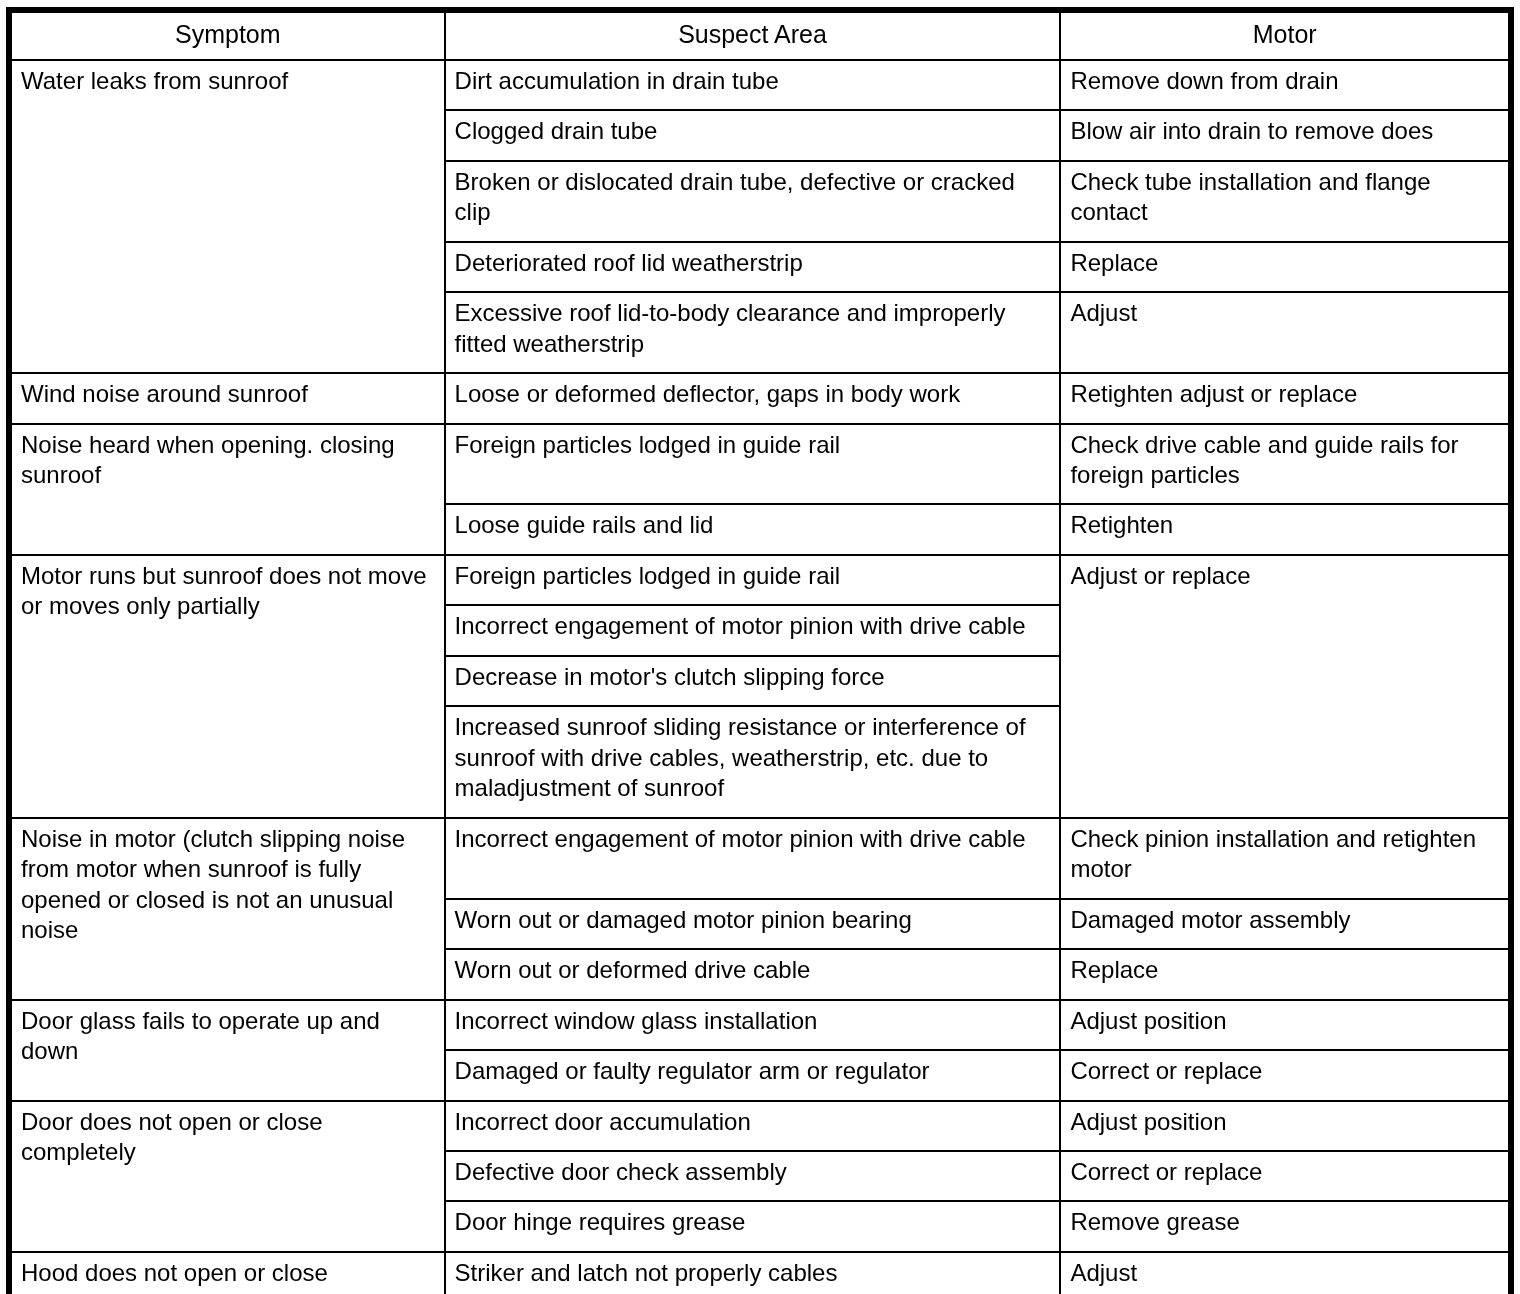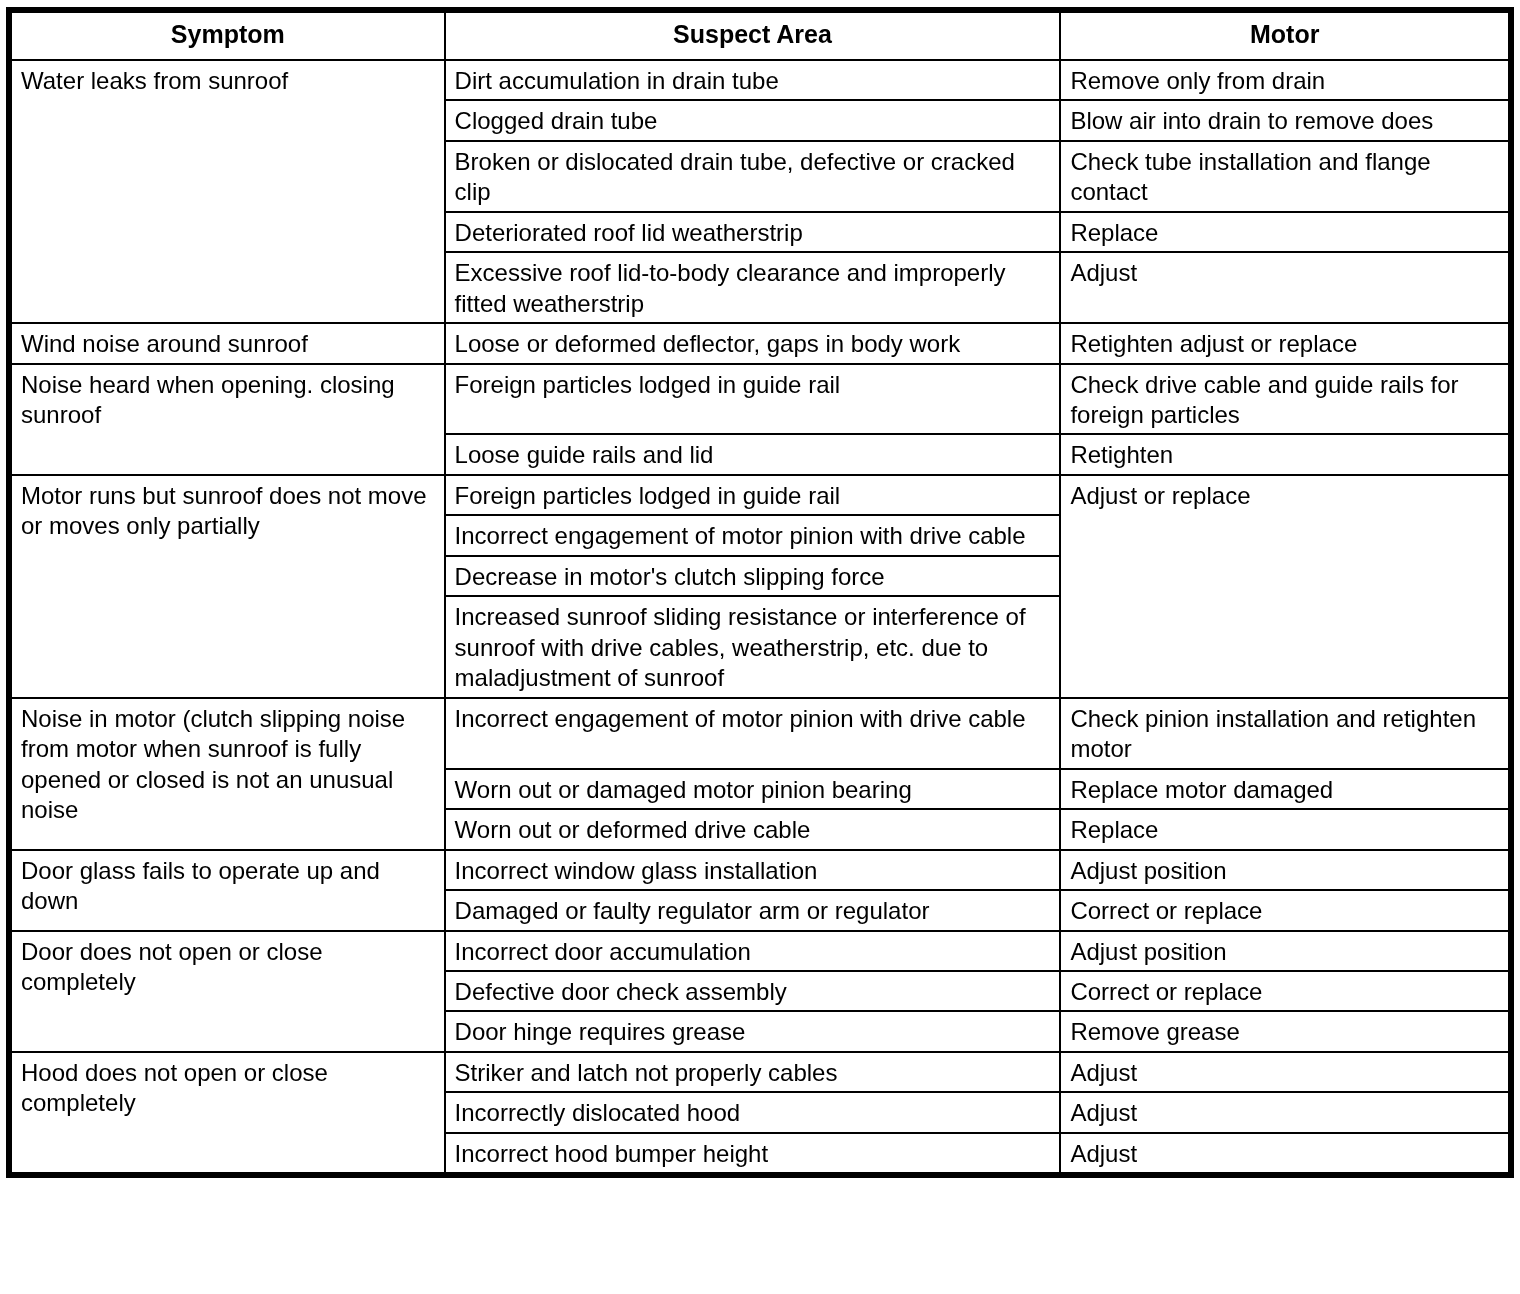--- a/index.html
+++ b/index.html
@@ -22,26 +22,26 @@
     border: 6px solid #000;
     color: #000;
   }
   table.tshoot th,
   table.tshoot td {
     border: 2px solid #000;
     vertical-align: top;
     text-align: left;
     font-size: 24px;
     line-height: 1.27;
-    padding: 5px 9px 3px 9px;
+    padding: 5px 9px 13px 9px;
     word-wrap: break-word;
   }
   table.tshoot th {
     text-align: center;
-    font-weight: bold;
+    font-weight: normal;
     font-size: 25px;
     padding: 6px 8px 8px 8px;
   }
   col.c-symptom { width: 29%; }
   col.c-suspect { width: 41%; }
   col.c-remedy  { width: 30%; }
 </style>
 </head>
 <body>
 
@@ -57,21 +57,21 @@
         <th>Symptom</th>
         <th>Suspect Area</th>
         <th>Motor</th>
       </tr>
     </thead>
     <tbody>
 
       <tr>
         <td rowspan="5">Water leaks from sunroof</td>
         <td>Dirt accumulation in drain tube</td>
-        <td>Remove only from drain</td>
+        <td>Remove down from drain</td>
       </tr>
       <tr>
         <td>Clogged drain tube</td>
         <td>Blow air into drain to remove does</td>
       </tr>
       <tr>
         <td>Broken or dislocated drain tube, defective or cracked clip</td>
         <td>Check tube installation and flange contact</td>
       </tr>
       <tr>
@@ -114,21 +114,21 @@
         <td>Increased sunroof sliding resistance or interference of sunroof with drive cables, weatherstrip, etc. due to maladjustment of sunroof</td>
       </tr>
 
       <tr>
         <td rowspan="3">Noise in motor (clutch slipping noise from motor when sunroof is fully opened or closed is not an unusual noise</td>
         <td>Incorrect engagement of motor pinion with drive cable</td>
         <td>Check pinion installation and retighten motor</td>
       </tr>
       <tr>
         <td>Worn out or damaged motor pinion bearing</td>
-        <td>Replace motor damaged</td>
+        <td>Damaged motor assembly</td>
       </tr>
       <tr>
         <td>Worn out or deformed drive cable</td>
         <td>Replace</td>
       </tr>
 
       <tr>
         <td rowspan="2">Door glass fails to operate up and down</td>
         <td>Incorrect window glass installation</td>
         <td>Adjust position</td>

